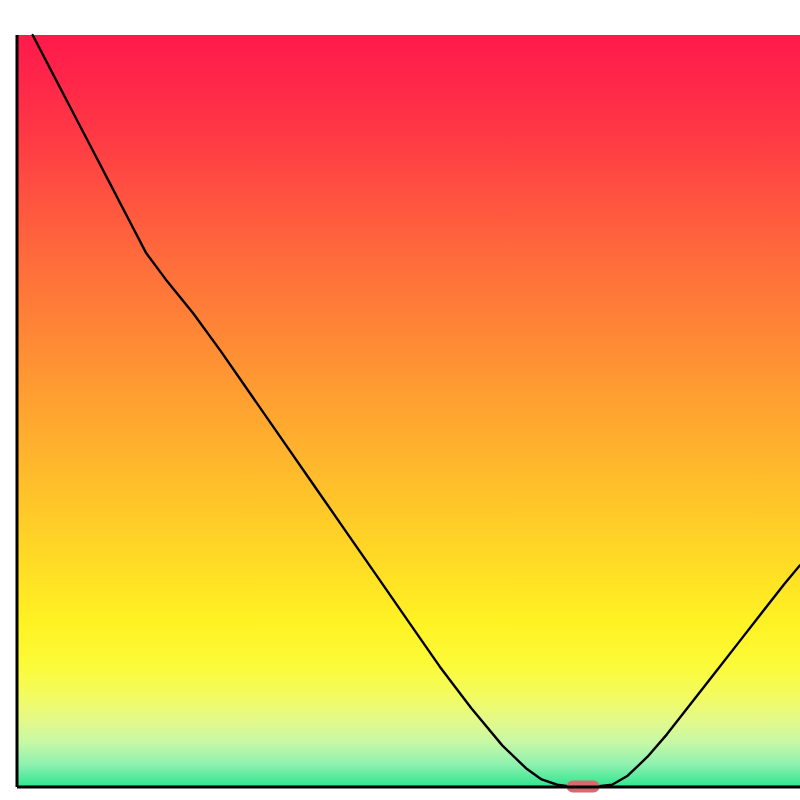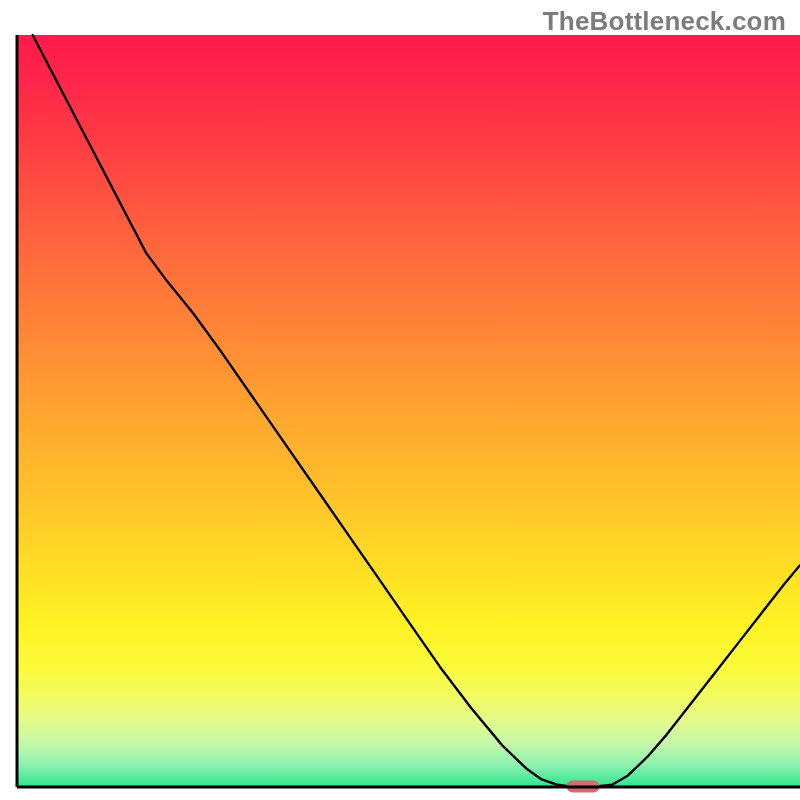--- a/index.html
+++ b/index.html
@@ -25,21 +25,20 @@
     letter-spacing: 0.2px;
   }
   svg {
     display: block;
   }
 </style>
 </head>
 <body>
 
 <div class="chart-container">
-  <div class="watermark">TheBottleneck.com</div>
 
   <svg id="chart-svg" width="800" height="800" viewBox="0 0 800 800">
     <defs>
       <linearGradient id="bg-grad" x1="0" y1="0" x2="0" y2="1">
           <stop offset="0.00%" stop-color="#ff1a4b"></stop>
           <stop offset="6.00%" stop-color="#ff2649"></stop>
           <stop offset="14.00%" stop-color="#ff3b44"></stop>
           <stop offset="22.00%" stop-color="#ff5440"></stop>
           <stop offset="30.00%" stop-color="#ff6c3b"></stop>
           <stop offset="38.00%" stop-color="#ff8237"></stop>

